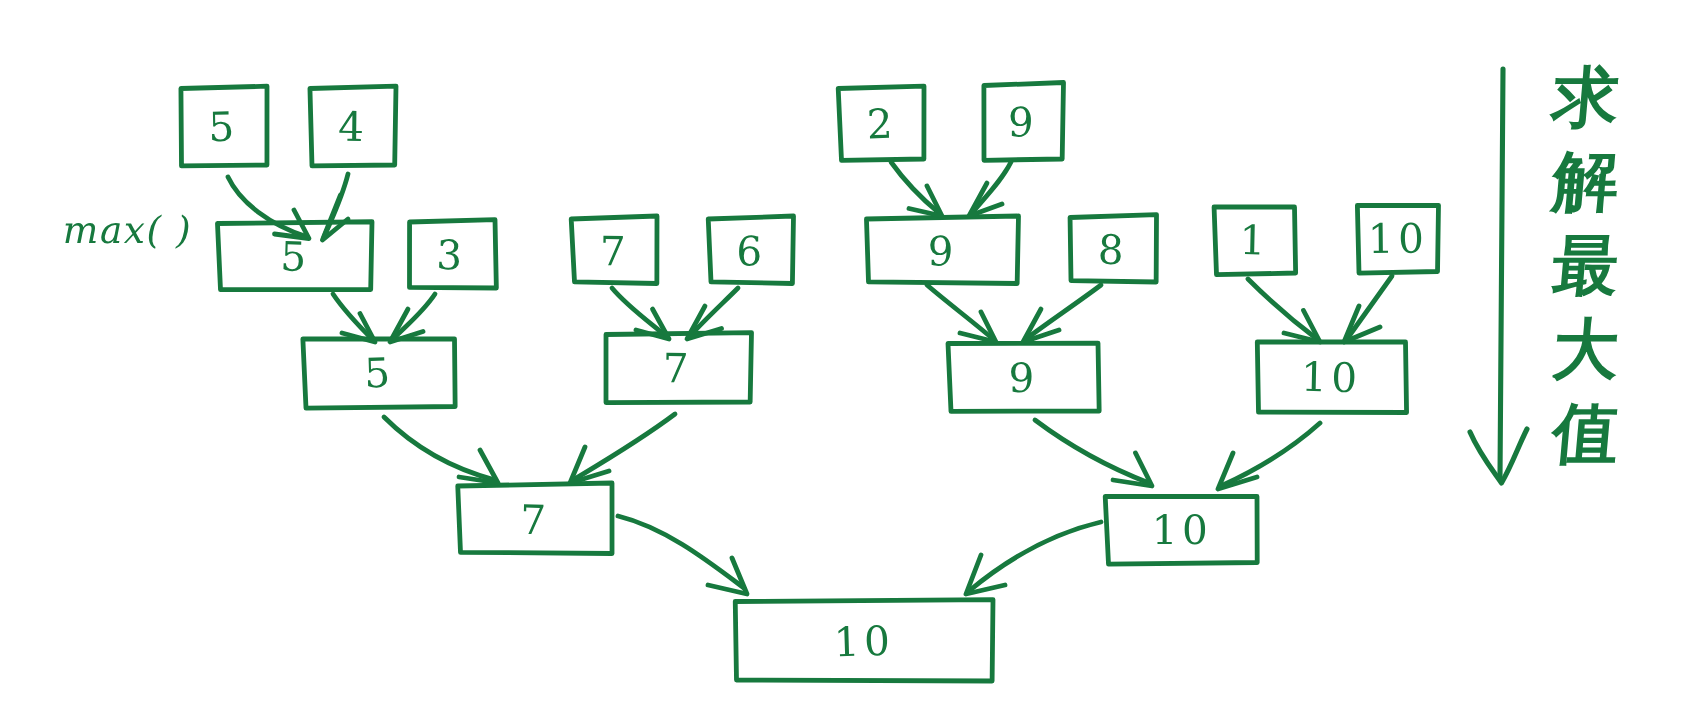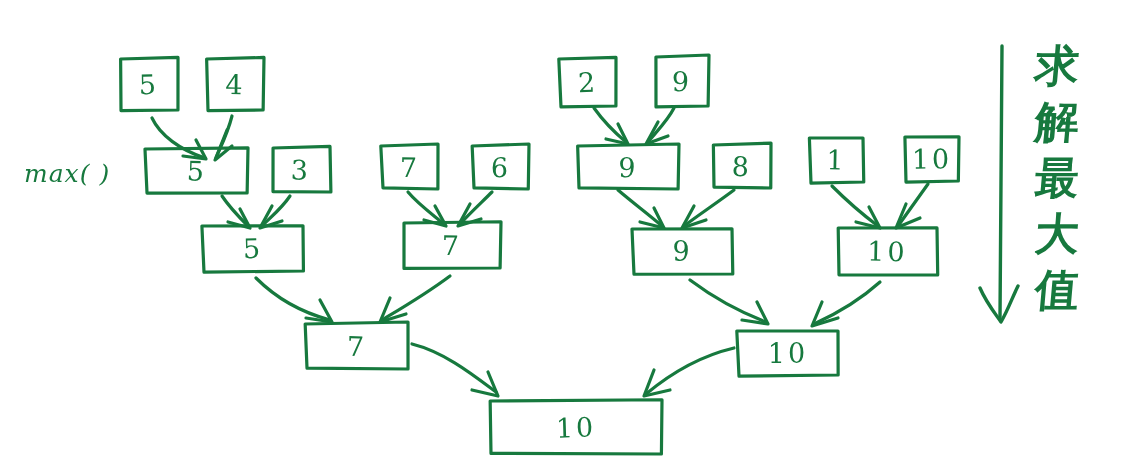--- a/index.html
+++ b/index.html
@@ -1,20 +1,20 @@
 <!DOCTYPE html>
 <html><head>
 <meta charset="utf-8">
 <style>
   html,body{margin:0;padding:0;background:#ffffff;}
   body{width:1130px;height:467px;position:relative;overflow:hidden;
        font-family:"DejaVu Sans","Liberation Sans",sans-serif;}
   #canvas{position:absolute;left:0;top:0;width:1130px;height:467px;}
-  #max-label{position:absolute;left:24px;top:152px;width:122px;height:42px;
-             display:flex;align-items:center;}
+  #max-label{position:absolute;left:24px;top:132px;width:122px;height:42px;
+             display:flex;align-items:center;justify-content:center;}
   #max-label span{font-family:"DejaVu Serif","Liberation Serif",serif;
                   font-size:25px;color:#17793e;font-style:italic;letter-spacing:1px;}
   #cjk-note{position:absolute;left:1012px;top:38px;width:90px;height:290px;}
   #cjk-note span{display:block;font-family:"DejaVu Sans","Liberation Sans",sans-serif;
                  font-size:44px;line-height:56px;color:#17793e;text-align:center;
                  font-weight:600;transform:skewX(-5deg);}
 </style>
 </head>
 <body>
 

